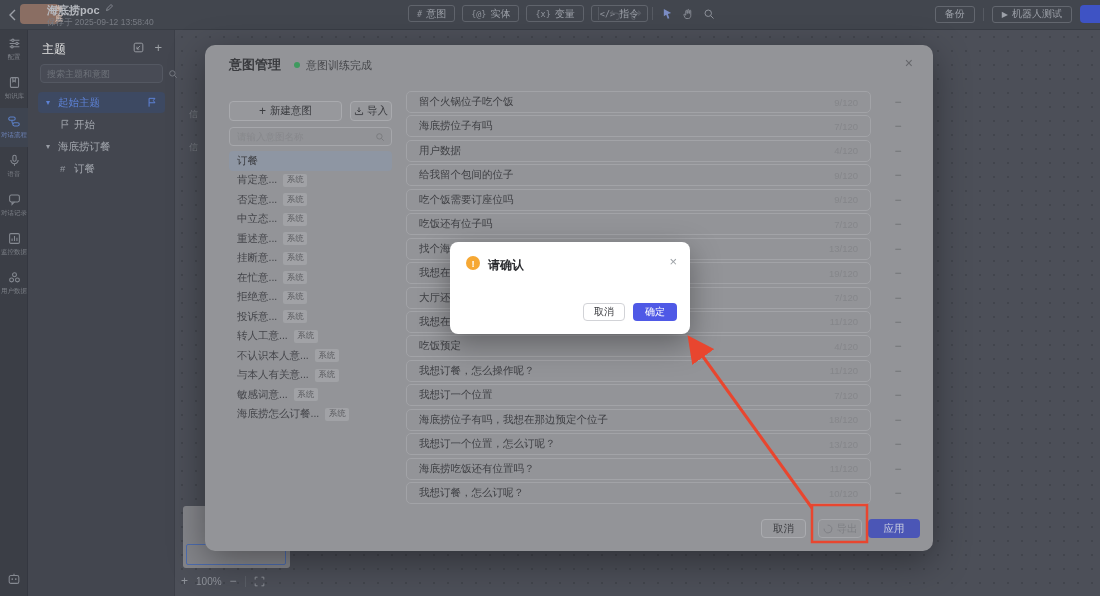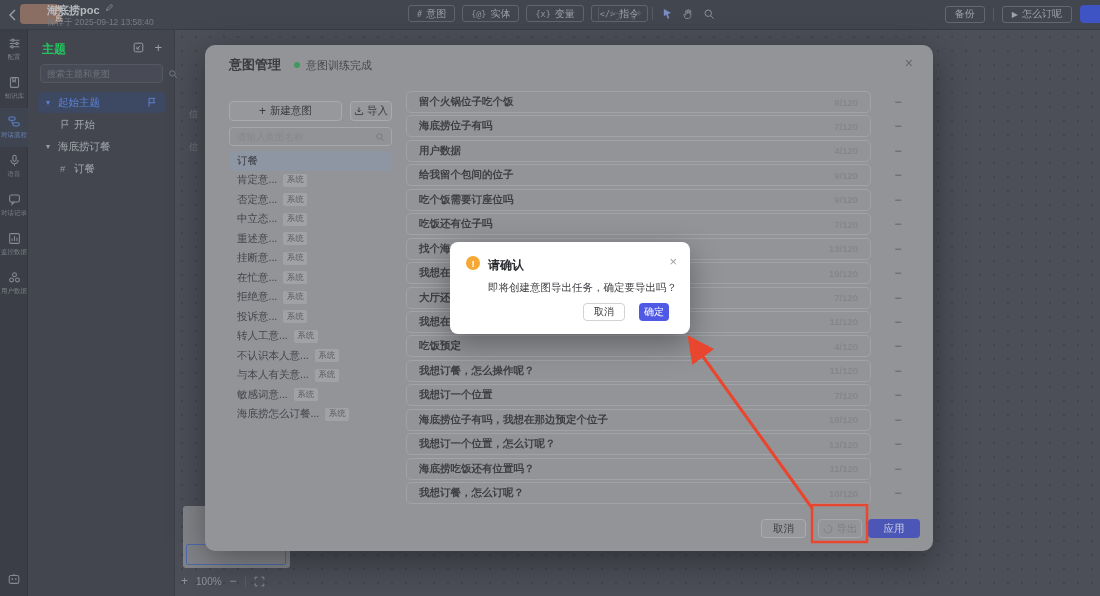--- a/index.html
+++ b/index.html
@@ -34,21 +34,21 @@
   .sb-item { width:28px; height:39px; display:flex; flex-direction:column; align-items:center;
     justify-content:center; gap:2px; color:#868a92; }
   .sb-item.active { background:#3e4450; color:#5c80c8; }
   .sb-label { font-size:7px; color:#7b7f86; white-space:nowrap; transform:scale(.92); }
   .sb-item.active .sb-label { color:#6e84ba; }
   .sb-bottom { position:absolute; left:7px; bottom:10px; color:#868a92; }
 
   
   #topics { position:absolute; left:28px; top:30px; width:147px; height:566px;
     background:#43464f; border-right:1px solid #3c3f48; z-index:4; }
-  .tp-title { position:absolute; left:14px; top:11px; font-size:12px; font-weight:bold; color:#22c55e; }
+  .tp-title { position:absolute; left:14px; top:11px; font-size:12px; font-weight:normal; color:#e5e5e5; }
   .tp-hicons { position:absolute; right:12px; top:12px; display:flex; gap:10px; color:#9ca0a6; align-items:center; }
   .tp-search { position:absolute; left:12px; top:34px; width:123px; height:19px;
     background:#484b55; border:1px solid #545862; border-radius:4px; display:flex; align-items:center; }
   .tp-search input { flex:1; border:none; background:transparent; outline:none;
     font-size:9px; color:#b7bac0; padding:0 4px 0 6px; font-family:"Liberation Sans",sans-serif; }
   .tp-search input::placeholder { color:#6e727a; }
   .tp-search .mag { margin-right:5px; color:#7b7f87; }
   #topic-tree { position:absolute; left:10px; top:62px; width:127px; }
   .tr-row { height:21px; display:flex; align-items:center; border-radius:4px;
     color:#a2a6ad; font-size:10.5px; margin-bottom:1px; }
@@ -96,21 +96,21 @@
   .md-search .mag { margin-right:6px; color:#77787c; }
   #intent-list { position:absolute; left:24px; top:106px; width:163px; }
   .intent-item { height:19.5px; display:flex; align-items:center; padding:0 8px;
     font-size:10.5px; color:#44454a; border-radius:4px; }
   .intent-item.selected { background:#8e96a3; color:#3a3b3f; }
   .intent-badge { margin-left:6px; font-size:8.5px; color:#5e5f63; background:#a1a2a6;
     padding:0.5px 3.5px; border-radius:2px; white-space:nowrap; }
 
   #utt-list { position:absolute; left:201px; top:46px; width:499px;
     display:flex; flex-direction:column; gap:2.45px; }
-  .utt-row { display:flex; align-items:center; gap:20px; height:22px;font-weight:bold; }
+  .utt-row { display:flex; align-items:center; gap:20px; height:22px; }
   .utt-box { flex:1; height:22px; border:1px solid #a2a3a7; border-radius:5px;
     display:flex; align-items:center; justify-content:space-between; padding:0 12px; overflow:hidden; }
   .utt-text { font-size:10.5px; color:#3e3f43; white-space:nowrap; }
   .utt-count { font-size:9.5px; color:#85868a; flex-shrink:0; margin-left:8px; }
   .utt-minus { width:14px; text-align:center; color:#6f7074; font-size:12px; }
 
   .md-footer-btn { position:absolute; top:474px; height:19px; border-radius:4px;
     display:flex; align-items:center; justify-content:center; gap:4px; font-size:10.5px; }
   #btn-cancel { left:556px; width:45px; background:#97989c; border:1px solid #abacb0; color:#3e3f43; }
   #btn-export { left:613px; width:44px; background:#949599; border:1px solid #a6a7ab; color:#7f8085; }
@@ -121,21 +121,21 @@
     background:#ffffff; border-radius:8px; box-shadow:0 10px 30px rgba(0,0,0,.35); z-index:50; }
   .cf-icon { position:absolute; left:16px; top:14px; width:14px; height:14px; border-radius:50%;
     background:#f6a834; color:#fff; font-size:9.5px; font-weight:bold;
     display:flex; align-items:center; justify-content:center; }
   .cf-title { position:absolute; left:38px; top:15px; font-size:12px; font-weight:bold; color:#2a2b2f; }
   .cf-close { position:absolute; right:13px; top:12px; font-size:13px; color:#9ba0a5; }
   .cf-msg { position:absolute; left:38px; top:39px; font-size:10.5px; color:#3e3f43; }
   .cf-btn { position:absolute; top:61px; height:18px; border-radius:4px; font-size:10px;
     display:flex; align-items:center; justify-content:center; }
   #cf-cancel { left:133px; width:42px; border:1px solid #d2d3d7; color:#3b3c40; background:#fff; }
-  #cf-ok { left:189px; width:30px; background:#4f59e6; color:#ffffff; }
+  #cf-ok { left:183px; width:44px; background:#4f59e6; color:#ffffff; }
 
   
   #annotations { position:absolute; left:0; top:0; width:1100px; height:596px;
     z-index:60; pointer-events:none; }
 </style>
 </head>
 <body>
 
 <div id="topbar">
   <span class="tb-back">
@@ -204,21 +204,21 @@
           <path d="M10.3 10.3L14 14" stroke="currentColor" stroke-width="1.3"></path>
         </svg>
     </span>
   </div>
 
   <div class="tb-right">
     <span class="tb-btn">备份</span>
     <span class="tb-div"></span>
     <span class="tb-btn">
       <span style="font-size:8px">▶</span>
-      <span>怎么订呢</span>
+      <span>机器人测试</span>
     </span>
     <span class="tb-blue"></span>
   </div>
 </div>
 
 <div id="sidebar">
   <div id="sidebar-items">
       <div class="sb-item">
      <span class="sb-ic">
           <svg width="13" height="13" viewBox="0 0 16 16" stroke="currentColor" stroke-width="1.3" fill="none">
@@ -584,21 +584,20 @@
     </span>
     <span>导出</span>
   </div>
   <div id="btn-apply" class="md-footer-btn">应用</div>
 </div>
 
 <div id="confirm">
   <span class="cf-icon">!</span>
   <span class="cf-title">请确认</span>
   <span class="cf-close">×</span>
-  <div class="cf-msg">即将创建意图导出任务，确定要导出吗？</div>
   <div id="cf-cancel" class="cf-btn">取消</div>
   <div id="cf-ok" class="cf-btn">确定</div>
 </div>
 
 <svg id="annotations">
   <defs>
     <marker id="arrowhead" markerWidth="9" markerHeight="9" refX="7" refY="4.5" orient="auto">
       <path d="M0 0L9 4.5L0 9z" fill="#e8462f"></path>
     </marker>
   </defs>

